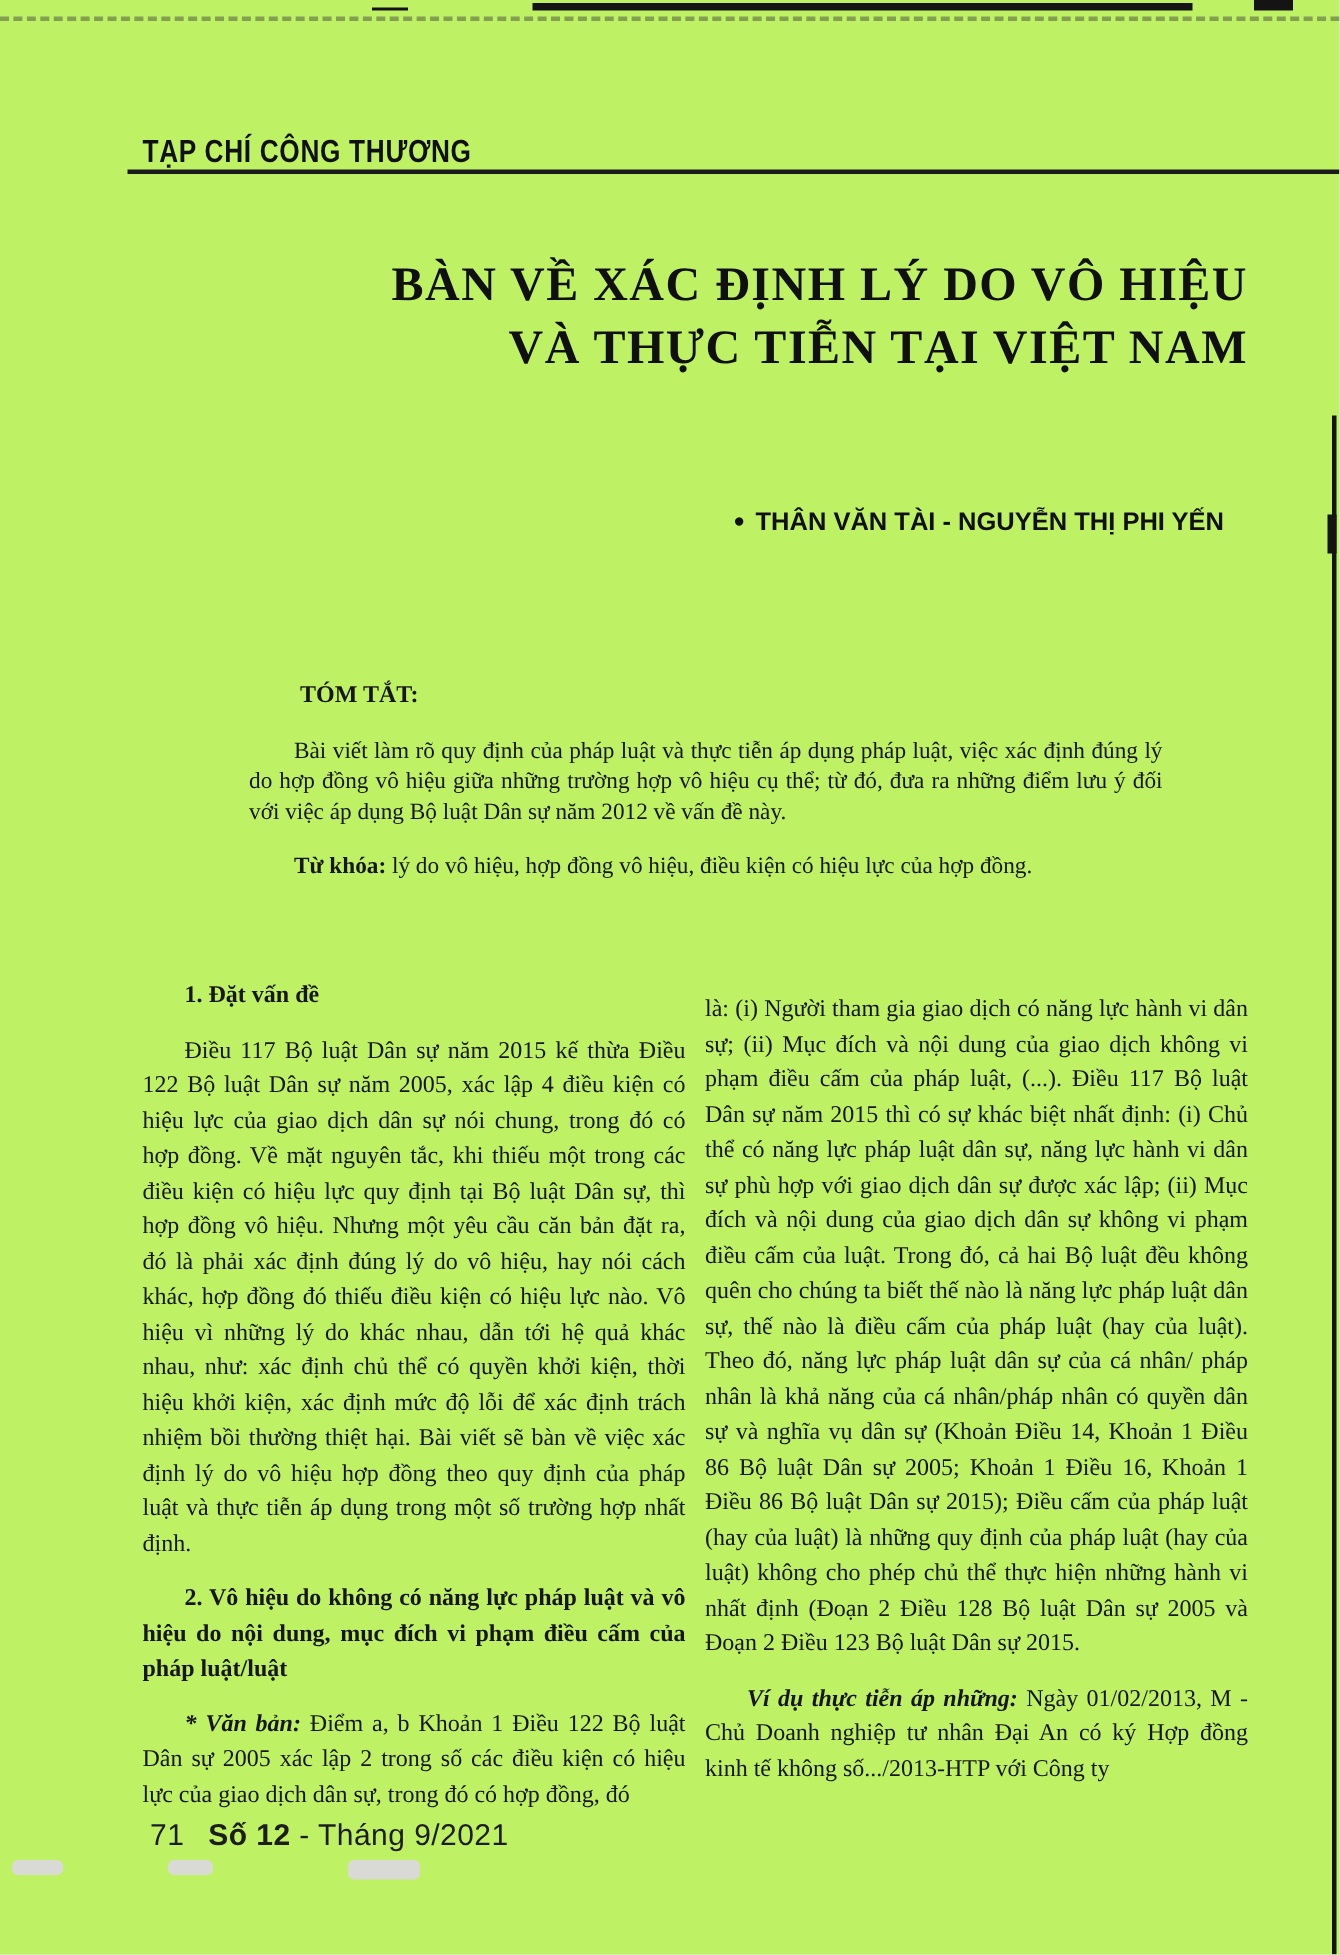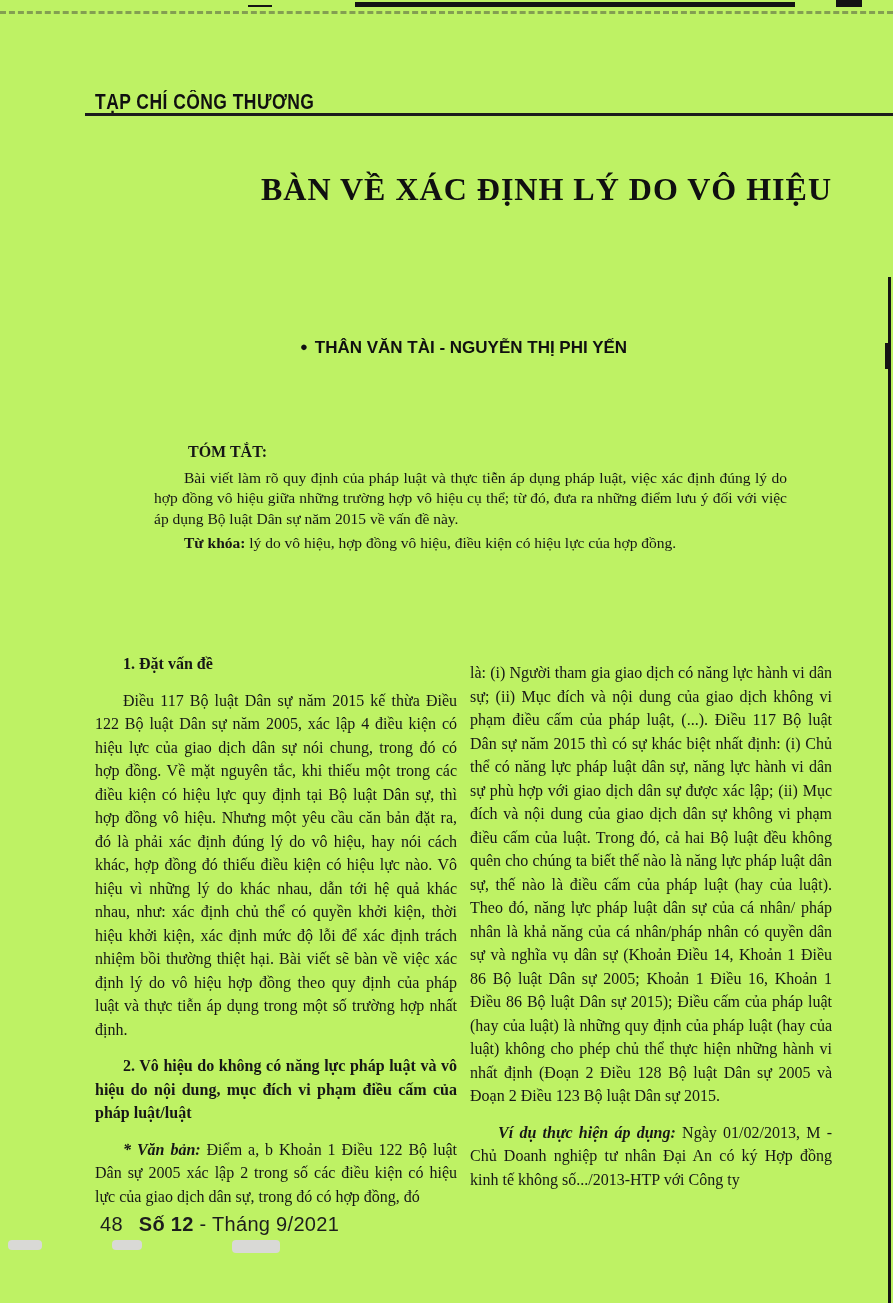--- a/index.html
+++ b/index.html
@@ -27,29 +27,29 @@
   .header-rule{position:absolute;left:85px;top:113px;right:0;height:3px;background:#1c1c1c;}
   
   .title{
     position:absolute;left:95px;top:168px;width:737px;
     text-align:right;font-weight:700;font-size:32px;line-height:42px;
     letter-spacing:1px;margin:0;color:#101010;
   }
   .title span{display:block;}
   
   .authors{
-    position:absolute;left:95px;top:338px;width:737px;
-    text-align:center;
+    position:absolute;left:79px;top:338px;width:737px;
+    text-align:right;
     font-family:"Liberation Sans", sans-serif;
     font-weight:700;font-size:17px;color:#101010;
   }
   .authors .bullet{font-size:13px;vertical-align:2px;margin-right:7px;}
   
   .abstract{position:absolute;left:150px;top:438px;width:641px;}
-  .abstract p{margin:4px;font-size:15.5px;line-height:20.5px;text-align:justify;}
+  .abstract p{margin:16px;font-size:15.5px;line-height:20.5px;text-align:justify;}
   .abs-heading{font-weight:700;text-indent:34px;margin-bottom:5px !important;font-size:16px !important;}
   .abs-body{text-indent:30px;}
   .abs-keywords{text-indent:30px;}
   .abs-keywords b{font-weight:700;}
   
   .columns{
     position:absolute;left:95px;top:652px;width:737px;
     display:flex;gap:13px;justify-content:center;
   }
   .col{flex:1;}
@@ -83,42 +83,43 @@
   <div class="art" style="left:885px;top:343px;width:6px;height:26px;"></div>
   <div class="art-smudge" style="left:8px;top:1240px;width:34px;height:10px;"></div>
   <div class="art-smudge" style="left:112px;top:1240px;width:30px;height:10px;"></div>
   <div class="art-smudge" style="left:232px;top:1240px;width:48px;height:13px;"></div>
 
   <div class="journal-logo">TẠP CHÍ CÔNG THƯƠNG</div>
   <div class="header-rule"></div>
 
   <h1 class="title">
     <span>BÀN VỀ XÁC ĐỊNH LÝ DO VÔ HIỆU</span>
+    <span>VÀ THỰC TIỄN TẠI VIỆT NAM</span>
   </h1>
 
   <div class="authors">
     <span class="bullet">●</span><span>THÂN VĂN TÀI - NGUYỄN THỊ PHI YẾN</span>
   </div>
 
   <section class="abstract">
     <p class="abs-heading">TÓM TẮT:</p>
-    <p class="abs-body">Bài viết làm rõ quy định của pháp luật và thực tiễn áp dụng pháp luật, việc xác định đúng lý do hợp đồng vô hiệu giữa những trường hợp vô hiệu cụ thể; từ đó, đưa ra những điểm lưu ý đối với việc áp dụng Bộ luật Dân sự năm 2015 về vấn đề này.</p>
+    <p class="abs-body">Bài viết làm rõ quy định của pháp luật và thực tiễn áp dụng pháp luật, việc xác định đúng lý do hợp đồng vô hiệu giữa những trường hợp vô hiệu cụ thể; từ đó, đưa ra những điểm lưu ý đối với việc áp dụng Bộ luật Dân sự năm 2012 về vấn đề này.</p>
     <p class="abs-keywords"><b>Từ khóa:</b><span> lý do vô hiệu, hợp đồng vô hiệu, điều kiện có hiệu lực của hợp đồng.</span></p>
   </section>
 
   <section class="columns">
     <div class="col col-left">
       <p class="sec-heading indent">1. Đặt vấn đề</p>
       <p class="indent">Điều 117 Bộ luật Dân sự năm 2015 kế thừa Điều 122 Bộ luật Dân sự năm 2005, xác lập 4 điều kiện có hiệu lực của giao dịch dân sự nói chung, trong đó có hợp đồng. Về mặt nguyên tắc, khi thiếu một trong các điều kiện có hiệu lực quy định tại Bộ luật Dân sự, thì hợp đồng vô hiệu. Nhưng một yêu cầu căn bản đặt ra, đó là phải xác định đúng lý do vô hiệu, hay nói cách khác, hợp đồng đó thiếu điều kiện có hiệu lực nào. Vô hiệu vì những lý do khác nhau, dẫn tới hệ quả khác nhau, như: xác định chủ thể có quyền khởi kiện, thời hiệu khởi kiện, xác định mức độ lỗi để xác định trách nhiệm bồi thường thiệt hại. Bài viết sẽ bàn về việc xác định lý do vô hiệu hợp đồng theo quy định của pháp luật và thực tiễn áp dụng trong một số trường hợp nhất định.</p>
       <p class="sec-heading indent">2. Vô hiệu do không có năng lực pháp luật và vô hiệu do nội dung, mục đích vi phạm điều cấm của pháp luật/luật</p>
       <p class="indent"><span class="lead-bi">* Văn bản:</span><span> Điểm a, b Khoản 1 Điều 122 Bộ luật Dân sự 2005 xác lập 2 trong số các điều kiện có hiệu lực của giao dịch dân sự, trong đó có hợp đồng, đó</span></p>
     </div>
     <div class="col col-right">
       <p>là: (i) Người tham gia giao dịch có năng lực hành vi dân sự; (ii) Mục đích và nội dung của giao dịch không vi phạm điều cấm của pháp luật, (...). Điều 117 Bộ luật Dân sự năm 2015 thì có sự khác biệt nhất định: (i) Chủ thể có năng lực pháp luật dân sự, năng lực hành vi dân sự phù hợp với giao dịch dân sự được xác lập; (ii) Mục đích và nội dung của giao dịch dân sự không vi phạm điều cấm của luật. Trong đó, cả hai Bộ luật đều không quên cho chúng ta biết thế nào là năng lực pháp luật dân sự, thế nào là điều cấm của pháp luật (hay của luật). Theo đó, năng lực pháp luật dân sự của cá nhân/ pháp nhân là khả năng của cá nhân/pháp nhân có quyền dân sự và nghĩa vụ dân sự (Khoản Điều 14, Khoản 1 Điều 86 Bộ luật Dân sự 2005; Khoản 1 Điều 16, Khoản 1 Điều 86 Bộ luật Dân sự 2015); Điều cấm của pháp luật (hay của luật) là những quy định của pháp luật (hay của luật) không cho phép chủ thể thực hiện những hành vi nhất định (Đoạn 2 Điều 128 Bộ luật Dân sự 2005 và Đoạn 2 Điều 123 Bộ luật Dân sự 2015.</p>
-      <p class="indent"><span class="lead-bi">Ví dụ thực hiện áp dụng:</span><span> Ngày 01/02/2013, M - Chủ Doanh nghiệp tư nhân Đại An có ký Hợp đồng kinh tế không số.../2013-HTP với Công ty</span></p>
+      <p class="indent"><span class="lead-bi">Ví dụ thực tiễn áp những:</span><span> Ngày 01/02/2013, M - Chủ Doanh nghiệp tư nhân Đại An có ký Hợp đồng kinh tế không số.../2013-HTP với Công ty</span></p>
     </div>
   </section>
 
   <div class="footer">
-    <span>48</span><span class="issue">Số 12</span><span> - Tháng 9/2021</span>
+    <span>71</span><span class="issue">Số 12</span><span> - Tháng 9/2021</span>
   </div>
 
 </div>
 
 </body></html>

